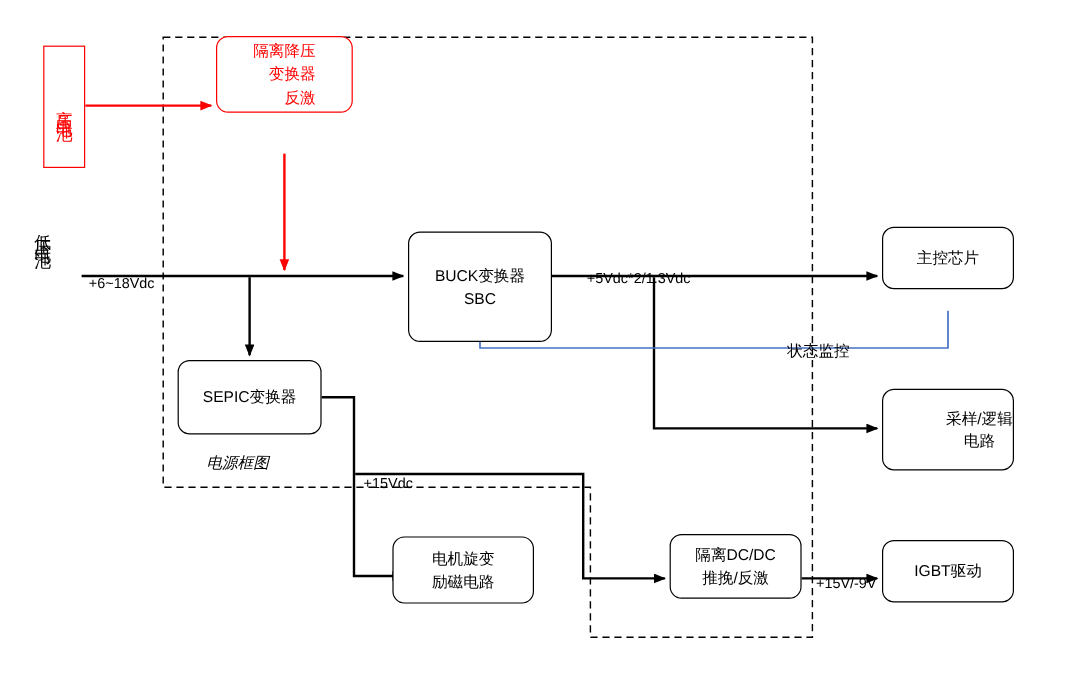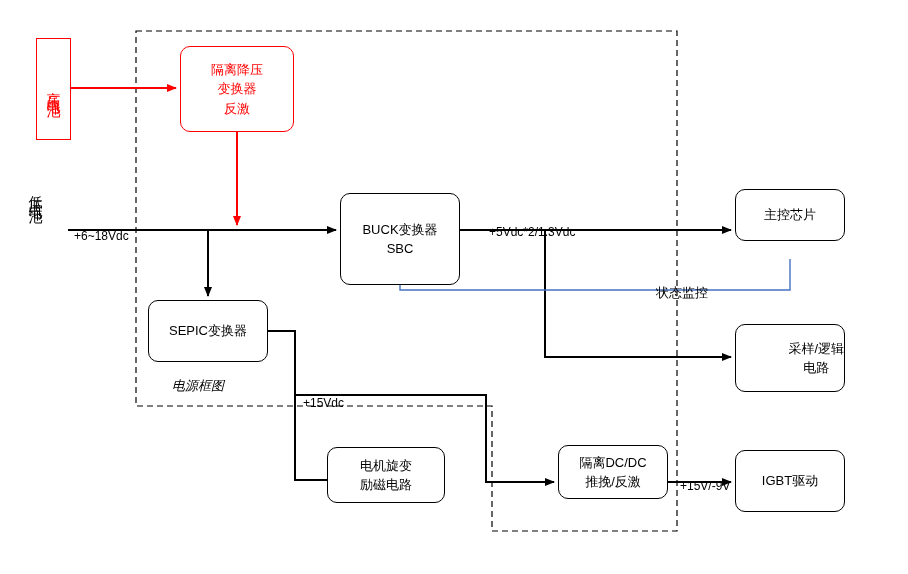--- a/index.html
+++ b/index.html
@@ -60,28 +60,28 @@
 
   .caption {
     position: absolute;
     font-size: 13px;
     z-index: 3;
     font-style: italic;
   }
 
   
   .n-hv       { left: 36px;  top: 38px;  width: 35px;  height: 102px; }
-  .n-isobuck  { left: 180px; top: 46px;  width: 114px; height: 86px; }
+  .n-isobuck  { left: 180px; top: 30px;  width: 114px; height: 64px; text-align: right; }
   .n-bucksbc  { left: 340px; top: 193px; width: 120px; height: 92px; }
   .n-mainchip { left: 735px; top: 189px; width: 110px; height: 52px; }
   .n-sepic    { left: 148px; top: 300px; width: 120px; height: 62px; }
   .n-sampling { left: 735px; top: 324px; width: 110px; height: 68px; justify-content: flex-end; }
   .n-resolver { left: 327px; top: 447px; width: 118px; height: 56px; }
   .n-dcdc     { left: 558px; top: 445px; width: 110px; height: 54px; }
-  .n-igbt     { left: 735px; top: 450px; width: 110px; height: 62px; }
+  .n-igbt     { left: 735px; top: 450px; width: 110px; height: 52px; }
 
   .l-lvbatt   { left: 27px;  top: 184px; }
 
   .el-input   { left: 74px;  top: 210px; }
   .el-sbcout  { left: 489px; top: 206px; }
   .el-status  { left: 656px; top: 265px; font-size: 13px; }
   .el-15v     { left: 303px; top: 377px; }
   .el-dcdcout { left: 680px; top: 460px; }
 
   .cap-title  { left: 172px; top: 377px; }

